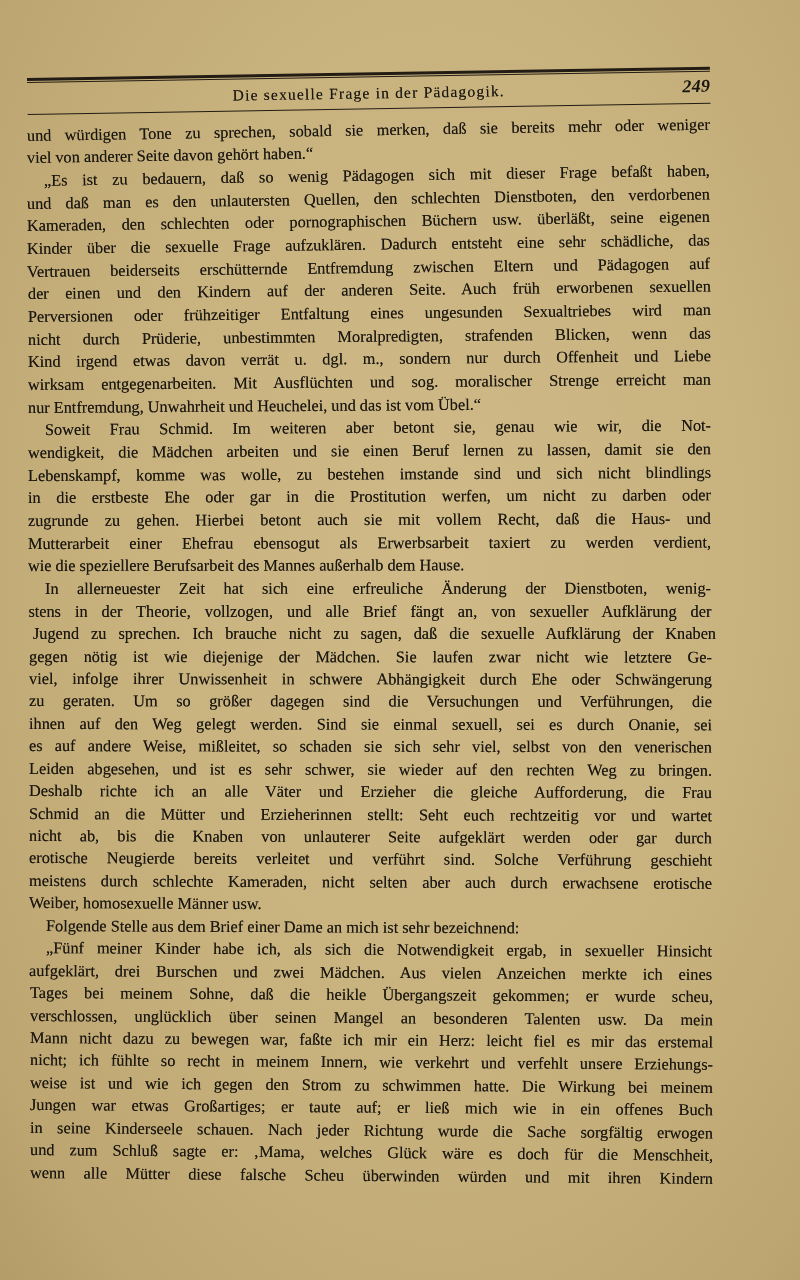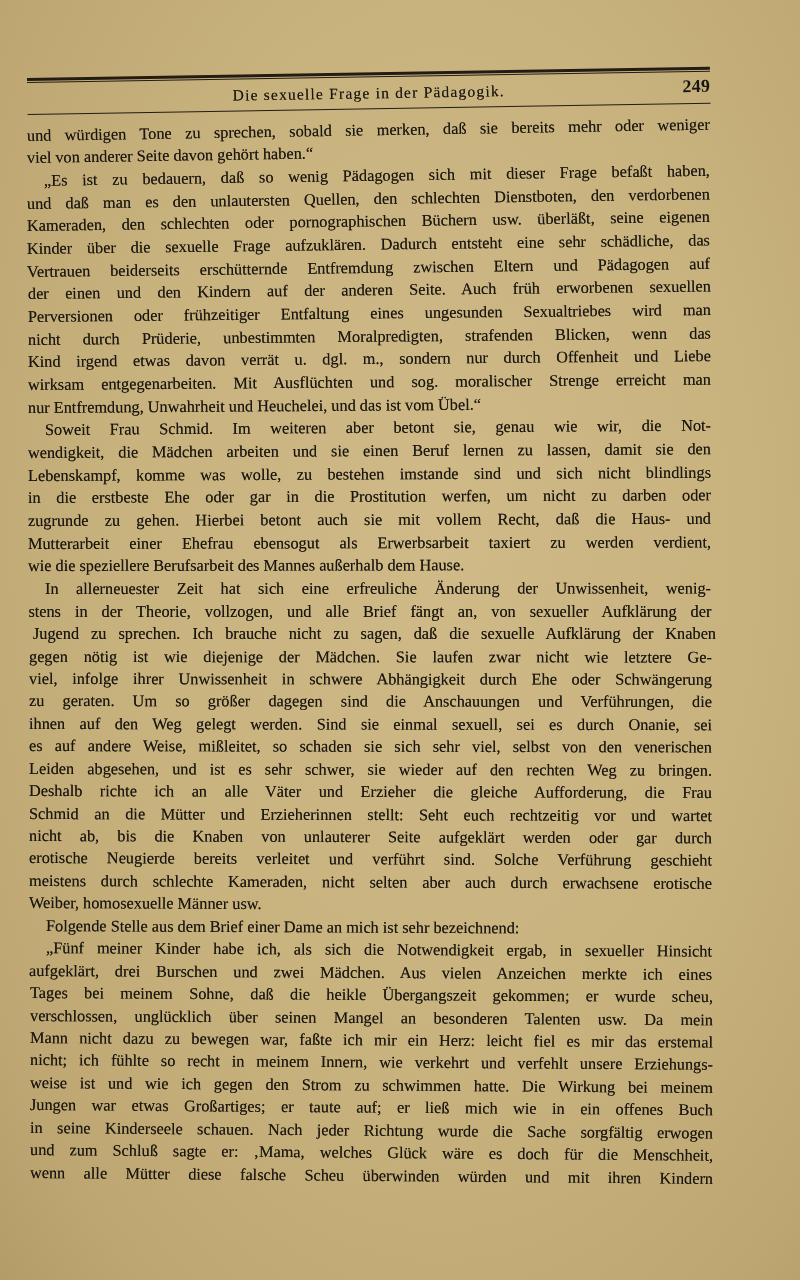--- a/index.html
+++ b/index.html
@@ -52,20 +52,21 @@
       text-shadow: 0 0 0.4px rgba(0,0,0,0.55);
     }
     .head-num {
       position: absolute;
       right: 0;
       top: 16px;
       font-size: 18px;
       line-height: 22px;
       font-weight: bold;
       letter-spacing: 0.3px;
+      font-style: italic;
     }
     .ln {
       position: absolute;
       width: 683px;
       height: 20px;
       font-size: 16.3px;
       line-height: 20px;
       text-align: justify;
       text-align-last: justify;
       transform-origin: 0 15px;
@@ -102,26 +103,26 @@
     <div class="ln" style="top:352.3px;left:27.7px;transform:rotate(-0.498deg)">Kind irgend etwas davon verrät u. dgl. m., sondern nur durch Offenheit und Liebe</div>
     <div class="ln" style="top:374.9px;left:27.7px;transform:rotate(-0.452deg)">wirksam entgegenarbeiten. Mit Ausflüchten und sog. moralischer Strenge erreicht man</div>
     <div class="ln end" style="top:397.6px;left:27.8px;transform:rotate(-0.407deg)">nur Entfremdung, Unwahrheit und Heuchelei, und das ist vom Übel.“</div>
     <div class="ln ind" style="top:420.3px;left:27.8px;transform:rotate(-0.362deg)">Soweit Frau Schmid. Im weiteren aber betont sie, genau wie wir, die Not-</div>
     <div class="ln" style="top:442.9px;left:27.9px;transform:rotate(-0.317deg)">wendigkeit, die Mädchen arbeiten und sie einen Beruf lernen zu lassen, damit sie den</div>
     <div class="ln" style="top:465.6px;left:28.0px;transform:rotate(-0.271deg)">Lebenskampf, komme was wolle, zu bestehen imstande sind und sich nicht blindlings</div>
     <div class="ln" style="top:488.3px;left:28.0px;transform:rotate(-0.226deg)">in die erstbeste Ehe oder gar in die Prostitution werfen, um nicht zu darben oder</div>
     <div class="ln" style="top:510.9px;left:28.1px;transform:rotate(-0.181deg)">zugrunde zu gehen. Hierbei betont auch sie mit vollem Recht, daß die Haus- und</div>
     <div class="ln" style="top:533.6px;left:28.2px;transform:rotate(-0.136deg)">Mutterarbeit einer Ehefrau ebensogut als Erwerbsarbeit taxiert zu werden verdient,</div>
     <div class="ln end" style="top:556.3px;left:28.2px;transform:rotate(-0.090deg)">wie die speziellere Berufsarbeit des Mannes außerhalb dem Hause.</div>
-    <div class="ln ind" style="top:578.9px;left:28.3px;transform:rotate(-0.045deg)">In allerneuester Zeit hat sich eine erfreuliche Änderung der Unwissenheit, wenig-</div>
+    <div class="ln ind" style="top:578.9px;left:28.3px;transform:rotate(-0.045deg)">In allerneuester Zeit hat sich eine erfreuliche Änderung der Dienstboten, wenig-</div>
     <div class="ln" style="top:601.6px;left:28.4px;transform:rotate(0deg)">stens in der Theorie, vollzogen, und alle Brief fängt an, von sexueller Aufklärung der</div>
     <div class="ln" style="top:624.0px;left:33px;transform:rotate(0.02deg)">Jugend zu sprechen. Ich brauche nicht zu sagen, daß die sexuelle Aufklärung der Knaben</div>
     <div class="ln" style="top:646.5px;left:28.5px;transform:rotate(0.04deg)">gegen nötig ist wie diejenige der Mädchen. Sie laufen zwar nicht wie letztere Ge-</div>
     <div class="ln" style="top:668.9px;left:28.6px;transform:rotate(0.06deg)">viel, infolge ihrer Unwissenheit in schwere Abhängigkeit durch Ehe oder Schwängerung</div>
-    <div class="ln" style="top:691.4px;left:28.6px;transform:rotate(0.08deg)">zu geraten. Um so größer dagegen sind die Anschauungen und Verführungen, die</div>
+    <div class="ln" style="top:691.4px;left:28.6px;transform:rotate(0.08deg)">zu geraten. Um so größer dagegen sind die Versuchungen und Verführungen, die</div>
     <div class="ln" style="top:713.8px;left:28.7px;transform:rotate(0.10deg)">ihnen auf den Weg gelegt werden. Sind sie einmal sexuell, sei es durch Onanie, sei</div>
     <div class="ln" style="top:736.2px;left:28.8px;transform:rotate(0.12deg)">es auf andere Weise, mißleitet, so schaden sie sich sehr viel, selbst von den venerischen</div>
     <div class="ln" style="top:758.7px;left:28.8px;transform:rotate(0.14deg)">Leiden abgesehen, und ist es sehr schwer, sie wieder auf den rechten Weg zu bringen.</div>
     <div class="ln" style="top:781.1px;left:28.9px;transform:rotate(0.16deg)">Deshalb richte ich an alle Väter und Erzieher die gleiche Aufforderung, die Frau</div>
     <div class="ln" style="top:803.6px;left:29.0px;transform:rotate(0.18deg)">Schmid an die Mütter und Erzieherinnen stellt: Seht euch rechtzeitig vor und wartet</div>
     <div class="ln" style="top:826.0px;left:29.0px;transform:rotate(0.20deg)">nicht ab, bis die Knaben von unlauterer Seite aufgeklärt werden oder gar durch</div>
     <div class="ln" style="top:848.4px;left:29.1px;transform:rotate(0.22deg)">erotische Neugierde bereits verleitet und verführt sind. Solche Verführung geschieht</div>
     <div class="ln" style="top:870.9px;left:29.2px;transform:rotate(0.24deg)">meistens durch schlechte Kameraden, nicht selten aber auch durch erwachsene erotische</div>
     <div class="ln end" style="top:893.3px;left:29.2px;transform:rotate(0.26deg)">Weiber, homosexuelle Männer usw.</div>
     <div class="ln ind end" style="top:915.8px;left:29.3px;transform:rotate(0.28deg)">Folgende Stelle aus dem Brief einer Dame an mich ist sehr bezeichnend:</div>

